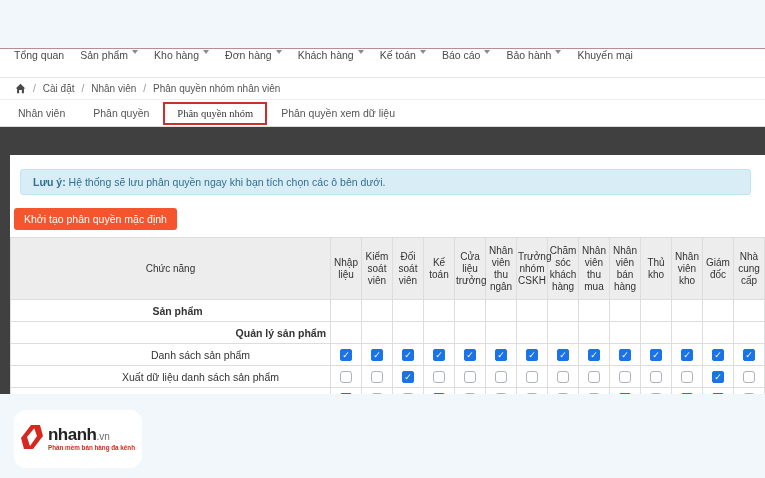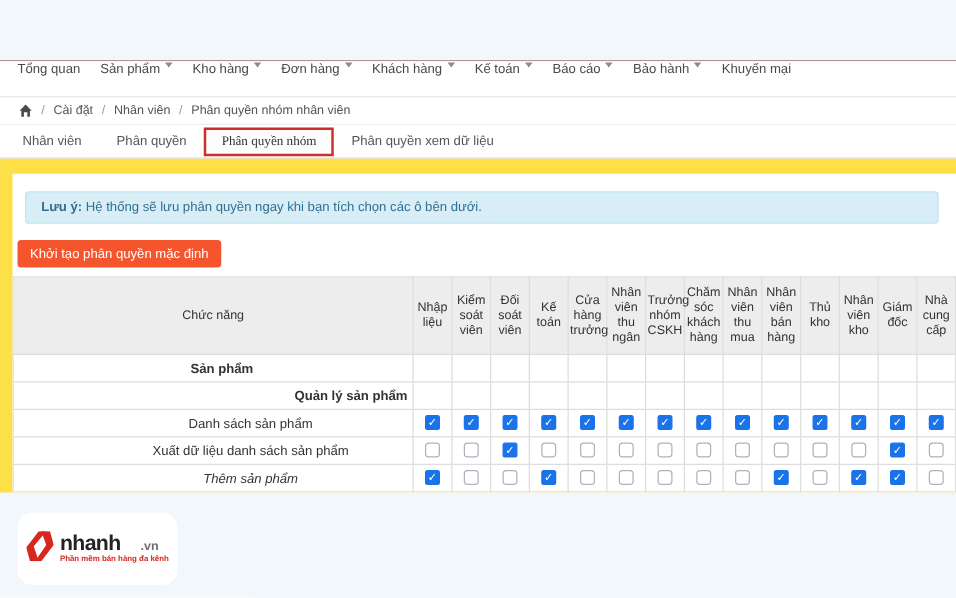--- a/index.html
+++ b/index.html
@@ -50,21 +50,21 @@
   }
   .tab {
     padding:6px 14px; font-size:10.5px; color:#555;
     cursor:pointer; white-space:nowrap;
   }
   .tab.active { color:#333; }
   .tab.highlighted {
     border:2px solid #c9302c; padding:4px 12px; background:#fdfdfd;font-family:Liberation Serif, serif;
   }
   
-  .content { padding-top:12px; background:#fde047; height:calc(100% - 78px); }
+  .content { padding-top:28px; background:#404040; height:calc(100% - 78px); }
   .panel {
     margin-left:10px; background:#fff; height:100%; overflow:hidden;
   }
   .alert-info {
     margin:14px 14px 0 10px;
     background:#d9edf7; border:1px solid #bce8f1; border-radius:3px;
     color:#31708f; font-size:10.5px; padding:6px 12px;
   }
   .alert-info b { font-weight:700; }
   .btn-orange {
@@ -97,21 +97,21 @@
   .cb.unchecked { background:#fff; border:1px solid #aeb3bb; border-radius:3px; }
   
   .logo-card {
     position:absolute; left:14px; top:410px; width:128px; height:58px;
     background:#fff; border-radius:12px;
     display:flex; align-items:center; justify-content:center; gap:5px;
   }
   .logo-text { display:flex; flex-direction:column; line-height:1; }
   .logo-line1 { display:flex; align-items:baseline; }
   .logo-brand { font-weight:700; color:#232323; font-size:17px; letter-spacing:-0.5px; }
-  .logo-domain { color:#6d6d6d; font-size:10px; font-weight:700;padding-left:16px; }
+  .logo-domain { color:#6d6d6d; font-size:10px; font-weight:400; }
   .logo-tagline { color:#d6281e; font-size:6.3px; font-weight:700; margin-top:2px; white-space:nowrap; }
 </style>
 </head>
 <body>
 
 <div class="app">
 
   <nav class="topnav">
       <div class="nav-item">
         <span>Tổng quan</span>
@@ -177,21 +177,21 @@
       </div>
       <button class="btn-orange">Khởi tạo phân quyền mặc định</button>
       <table class="perm">
         <thead>
             <tr>
               <th class="func-col">Chức năng</th>
               <th>Nhập liệu</th>
               <th>Kiểm soát viên</th>
               <th>Đối soát viên</th>
               <th>Kế toán</th>
-              <th>Cửa hàng trưởng</th>
+              <th>Cửa liệu trưởng</th>
               <th>Nhân viên thu ngân</th>
               <th>Trưởng nhóm CSKH</th>
               <th>Chăm sóc khách hàng</th>
               <th>Nhân viên thu mua</th>
               <th>Nhân viên bán hàng</th>
               <th>Thủ kho</th>
               <th>Nhân viên kho</th>
               <th>Giám đốc</th>
               <th>Nhà cung cấp</th>
             </tr>

